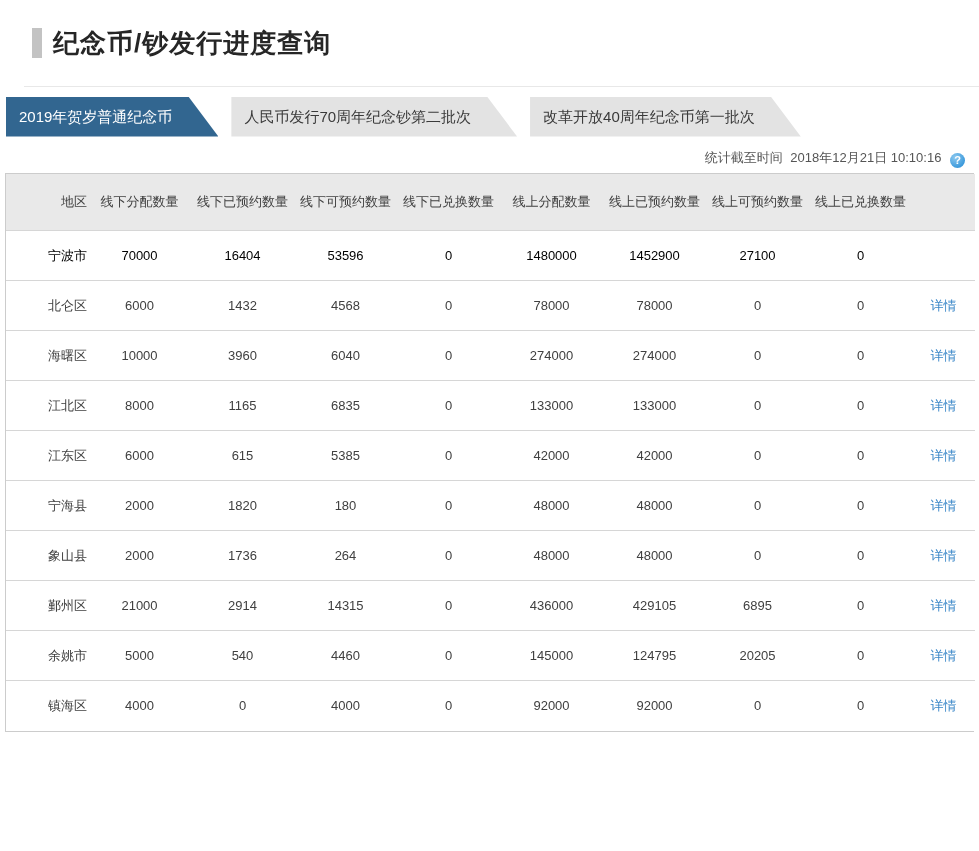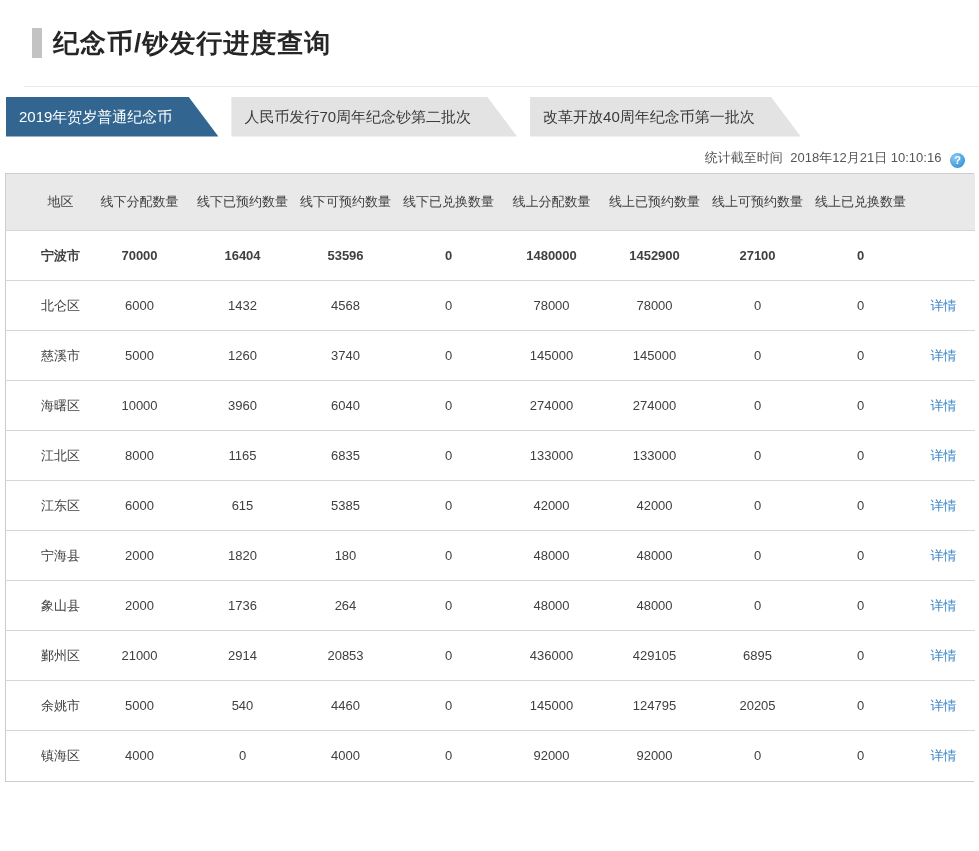--- a/index.html
+++ b/index.html
@@ -62,26 +62,26 @@
     background:#ffffff;
   }
   table{
     width:100%;border-collapse:collapse;table-layout:fixed;
     font-size:13px;color:#404040;
   }
   thead th{
     background:var(--header-bg);height:57px;font-weight:normal;
     text-align:center;color:#3f3f3f;
   }
-  th.col-region, td.col-region{text-align:center;padding-left:28px;}
+  th.col-region, td.col-region{text-align:right;padding-left:28px;}
   tbody td{
     height:50px;text-align:center;background:#ffffff;
     border-top:1px solid #d6d6d6;
   }
-  tr.summary-row td{font-weight:bold;color:#404040;}
+  tr.summary-row td{font-weight:normal;color:#000000;}
   td.col-detail a{
     color:var(--link-blue);text-decoration:none;cursor:pointer;
   }
 </style>
 </head>
 <body>
 
 <div class="page">
 
   <div class="page-header">
@@ -150,32 +150,20 @@
             <td>1432</td>
             <td>4568</td>
             <td>0</td>
             <td>78000</td>
             <td>78000</td>
             <td>0</td>
             <td>0</td>
             <td class="col-detail"><a href="#">详情</a></td>
           </tr>
           <tr>
-            <td class="col-region">慈溪市</td>
-            <td>5000</td>
-            <td>1260</td>
-            <td>3740</td>
-            <td>0</td>
-            <td>145000</td>
-            <td>145000</td>
-            <td>0</td>
-            <td>0</td>
-            <td class="col-detail"><a href="#">详情</a></td>
-          </tr>
-          <tr>
             <td class="col-region">海曙区</td>
             <td>10000</td>
             <td>3960</td>
             <td>6040</td>
             <td>0</td>
             <td>274000</td>
             <td>274000</td>
             <td>0</td>
             <td>0</td>
             <td class="col-detail"><a href="#">详情</a></td>
@@ -225,21 +213,21 @@
             <td>48000</td>
             <td>48000</td>
             <td>0</td>
             <td>0</td>
             <td class="col-detail"><a href="#">详情</a></td>
           </tr>
           <tr>
             <td class="col-region">鄞州区</td>
             <td>21000</td>
             <td>2914</td>
-            <td>20853</td>
+            <td>14315</td>
             <td>0</td>
             <td>436000</td>
             <td>429105</td>
             <td>6895</td>
             <td>0</td>
             <td class="col-detail"><a href="#">详情</a></td>
           </tr>
           <tr>
             <td class="col-region">余姚市</td>
             <td>5000</td>

